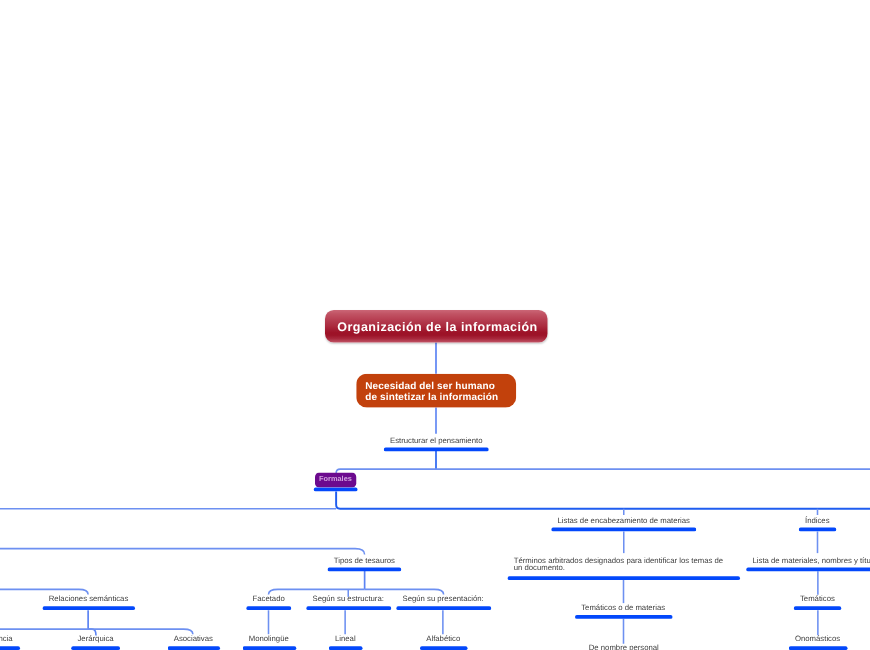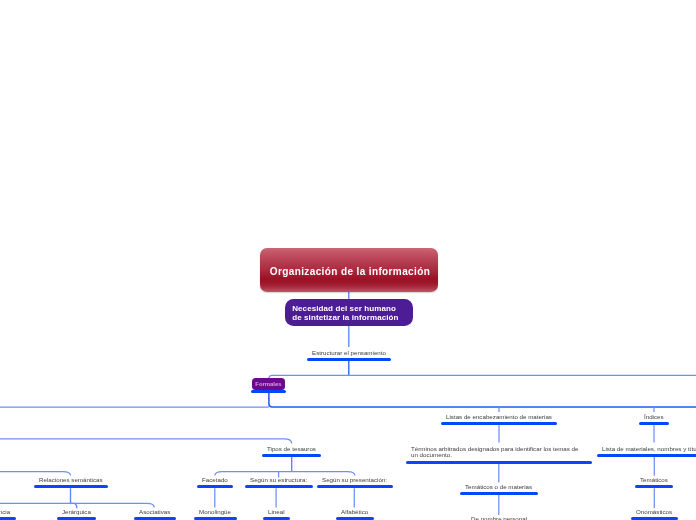--- a/index.html
+++ b/index.html
@@ -18,21 +18,21 @@
     display:flex;align-items:center;justify-content:center;
     background:linear-gradient(to bottom,
         #cb6676 0%, #c15364 12%, #b94255 27%, #b0364a 38%,
         #ab2a3e 50%, #a31d33 60%, #9d1227 70%, #9d1429 78%,
         #a8283c 88%, #bb4a5c 97%, #c25668 100%);
     box-shadow:0 1px 1.5px rgba(0,0,0,.18);
   }
   .root-label{position:relative;top:1px;left:1px;}
   
   .teal-node{
-    border-radius:8.5px;background:#4c1d95;color:#ffffff;font-weight:bold;
+    border-radius:8.5px;background:#c2410c;color:#ffffff;font-weight:bold;
     font-size:8px;letter-spacing:.1px;white-space:pre;
     display:flex;align-items:center;
     padding-left:7.2px;
   }
   .teal-label{position:relative;top:0px;line-height:9px;display:block;}
   
   .purple-node{
     border-radius:3.5px;background:#6c0a8e;color:#cfa0dd;font-weight:bold;
     font-size:5.9px;white-space:nowrap;
     display:flex;align-items:center;justify-content:center;
@@ -73,21 +73,21 @@
       <path d="M499,407 L499,412" fill="none" stroke="#6d90f1" stroke-width="1.25" stroke-linecap="butt"></path>
       <path d="M499,425.196875 L499,442.5" fill="none" stroke="#6d90f1" stroke-width="1.25" stroke-linecap="butt"></path>
       <path d="M498.8,463.29375 L498.8,482.5" fill="none" stroke="#6d90f1" stroke-width="1.25" stroke-linecap="butt"></path>
       <path d="M498.8,494.996875 L498.8,515" fill="none" stroke="#6d90f1" stroke-width="1.25" stroke-linecap="butt"></path>
       <path d="M654,407 L654,412" fill="none" stroke="#6d90f1" stroke-width="1.25" stroke-linecap="butt"></path>
       <path d="M654,425.196875 L654,442.5" fill="none" stroke="#6d90f1" stroke-width="1.25" stroke-linecap="butt"></path>
       <path d="M654.3,456.996875 L654.3,475.8" fill="none" stroke="#6d90f1" stroke-width="1.25" stroke-linecap="butt"></path>
       <path d="M654.3,488.296875 L654.3,508.2" fill="none" stroke="#6d90f1" stroke-width="1.25" stroke-linecap="butt"></path>
     </svg>
 
-  <div class="node root-node" style="left:260px;top:248px;width:178px;height:44px;">
+  <div class="node root-node" style="left:260px;top:248px;width:178px;height:26px;">
     <span class="root-label">Organización de la información</span>
   </div>
 
   <div class="node teal-node" style="left:285px;top:299px;width:128px;height:27px;">
     <span class="teal-label">Necesidad del ser humano
 de sintetizar la información</span>
   </div>
 
   <div class="node purple-node" style="left:252.2px;top:378.0px;width:32.8px;height:12.2px;">Formales</div>
   <div class="purple-bar" style="left:251.1px;top:390.0px;width:35.4px;height:3.0px;"></div>

